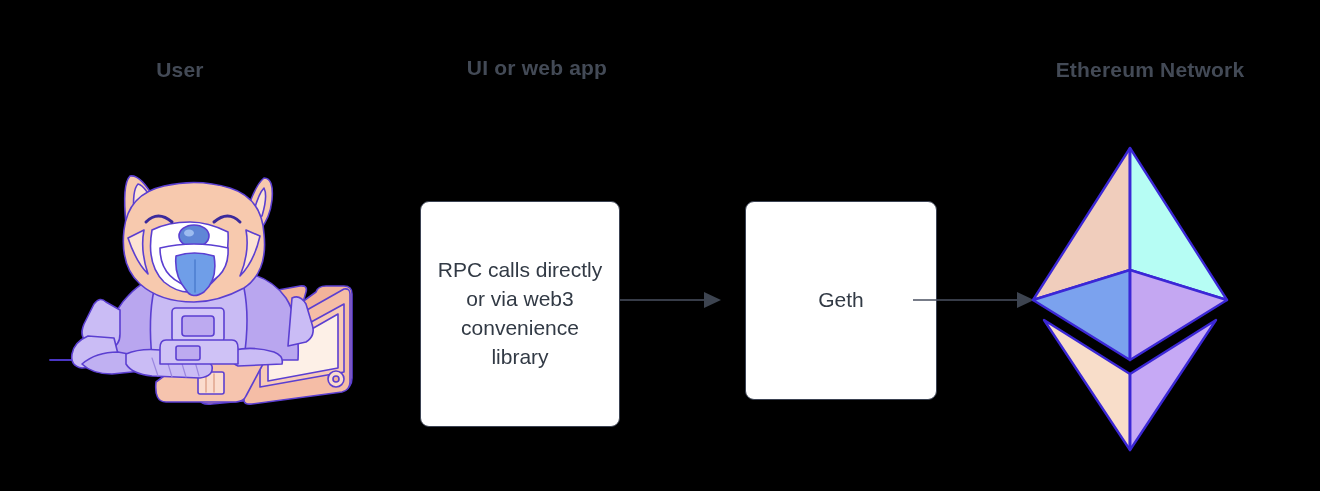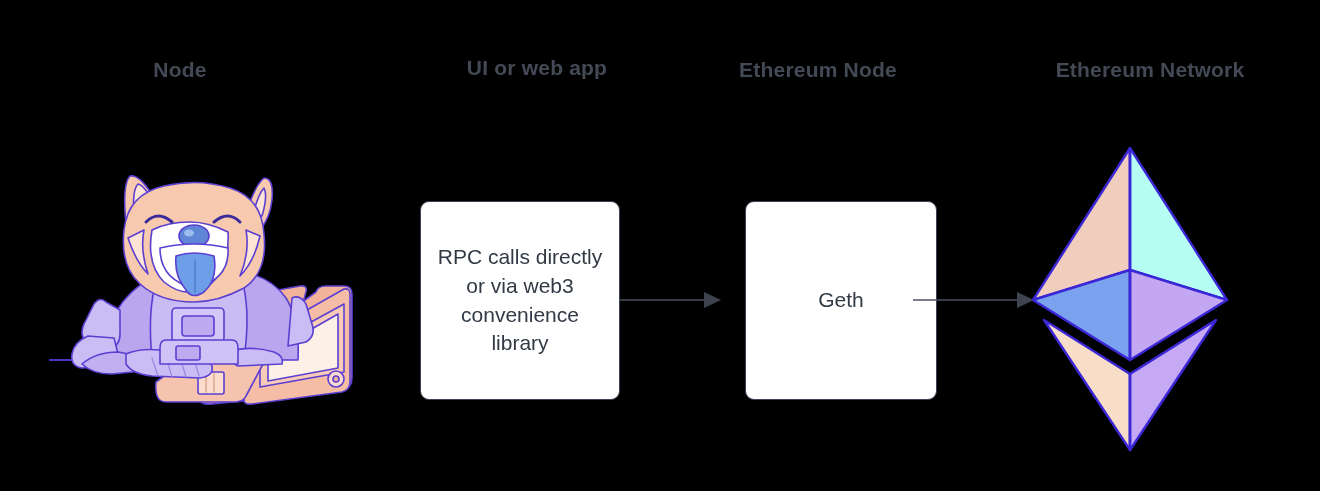--- a/index.html
+++ b/index.html
@@ -44,21 +44,21 @@
     box-sizing: border-box;
     padding: 6px 10px;
   }
   .proc-text {
     text-align: center;
     font-size: 21px;
     line-height: 1.38;
     color: #323a45;
     white-space: pre-line;
   }
-  #box-webapp { left: 420px; top: 201px; width: 200px; height: 199px; }
+  #box-webapp { left: 420px; top: 201px; width: 200px; height: 226px; }
   #box-node   { left: 721px; top: 201px; width: 192px; height: 199px; margin-left: 24px; }
 
   
   .arrow { position: absolute; }
   #arrow-1 { left: 620px; top: 286px; }
   #arrow-2 { left: 913px; top: 286px; }
 
   
   #eth-logo {
     position: absolute;
@@ -75,23 +75,22 @@
     top: 168px;
     width: 330px;
     height: 240px;
   }
 </style>
 </head>
 <body>
 
 <div id="canvas">
 
-  <div class="col-label" id="label-user">Node</div>
+  <div class="col-label" id="label-user">User</div>
   <div class="col-label" id="label-webapp">UI or web app</div>
-  <div class="col-label" id="label-node">Ethereum Node</div>
   <div class="col-label" id="label-network">Ethereum Network</div>
 
   <svg id="doge" viewBox="0 0 330 240" xmlns="http://www.w3.org/2000/svg">
     <g stroke="#5b3fd1" stroke-width="1.6" stroke-linejoin="round" stroke-linecap="round">
 
       <line x1="2" y1="192" x2="120" y2="192" stroke="#4a36c4" stroke-width="1.8"></line>
 
       <path d="M152 232 L150 202 L196 176 L268 124 Q270 118 278 118 L296 118
                Q304 118 304 126 L304 210 Q304 220 294 223 L164 236 Q153 237 152 232 Z" fill="#f2b39a"></path>
 

